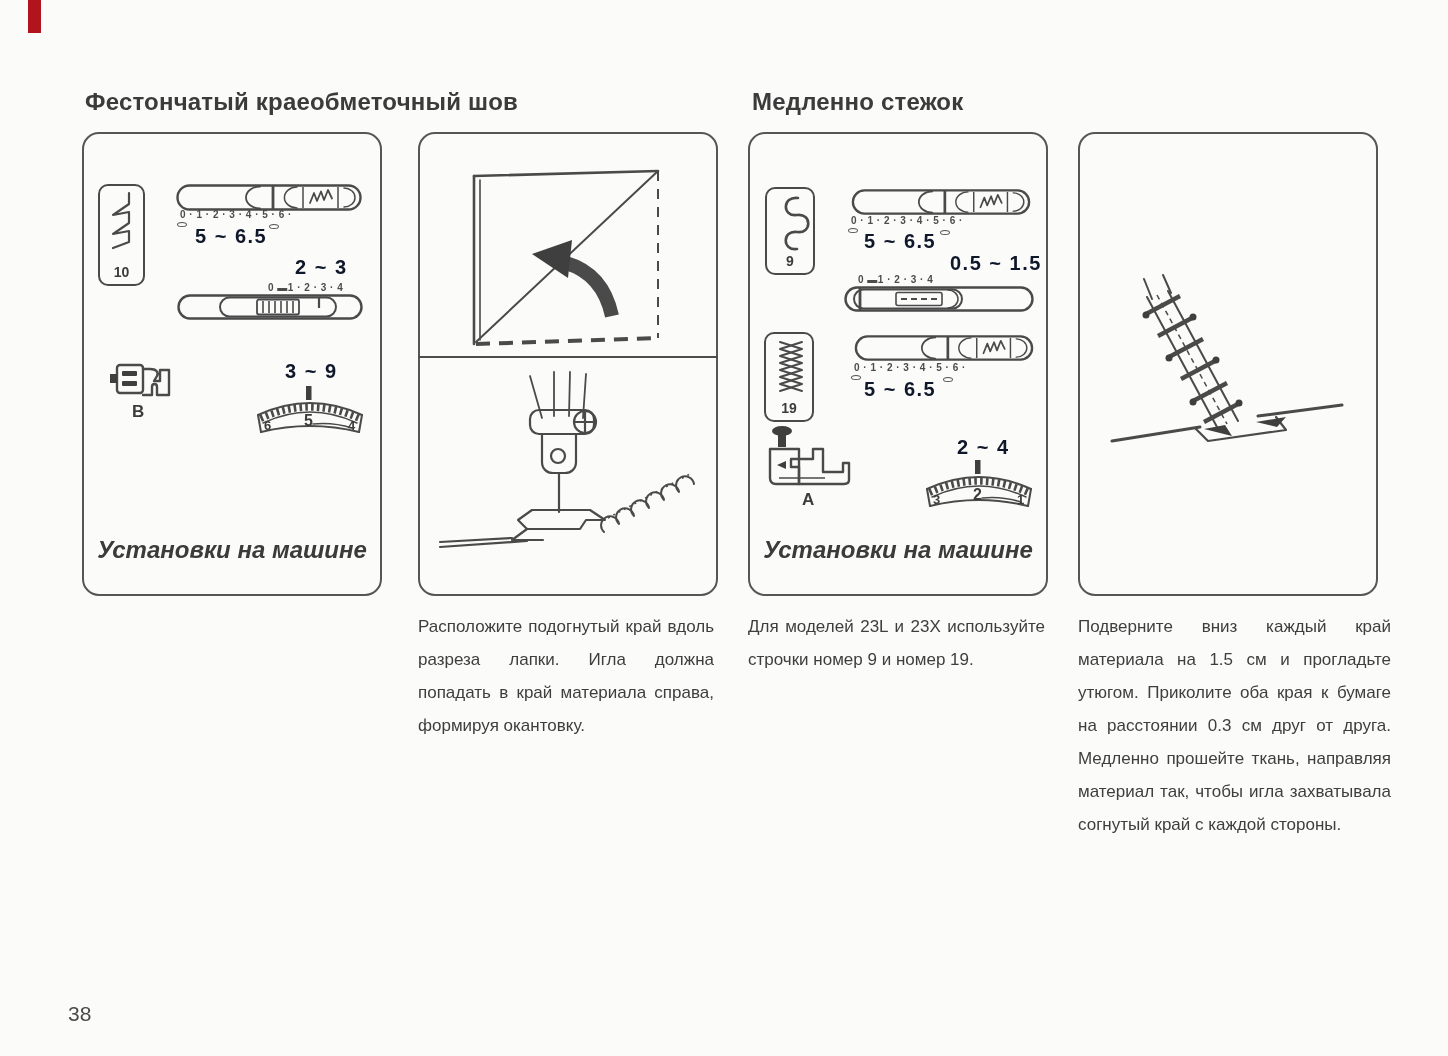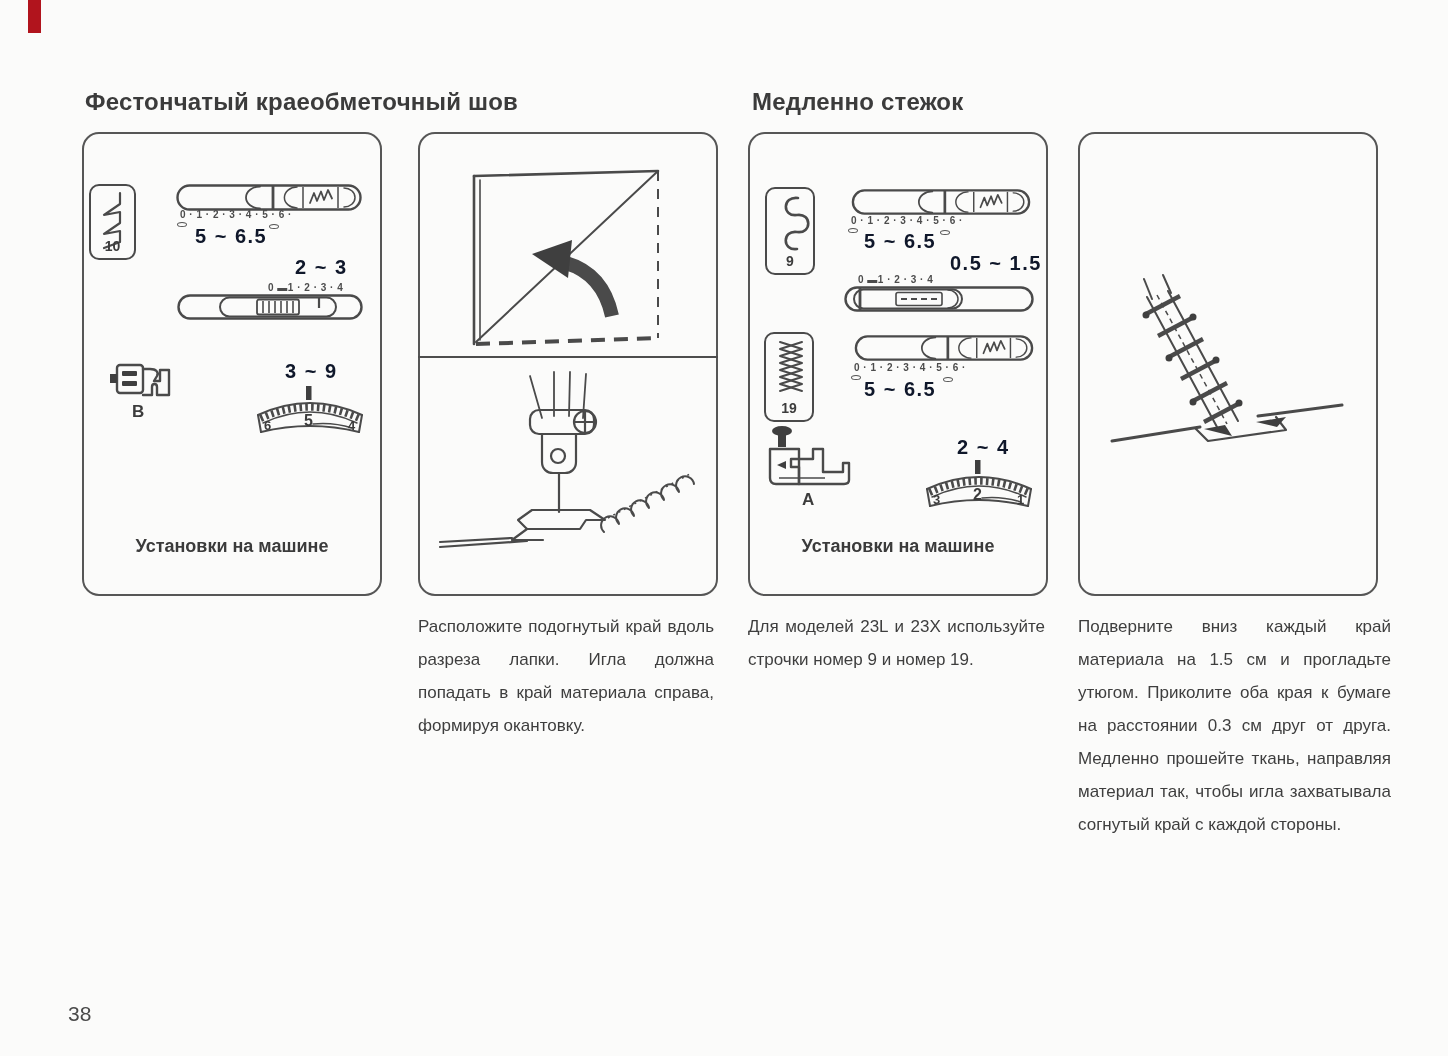--- a/index.html
+++ b/index.html
@@ -6,21 +6,21 @@
   html,body { width:1448px; height:1056px; }
   body { background:#fbfbfa; font-family:"Liberation Sans", sans-serif; color:#3e3e3e; position:relative; overflow:hidden; }
   .abs { position:absolute; }
   .hd { position:absolute; font-size:24px; font-weight:bold; color:#3b3b3b; letter-spacing:0.2px; }
   .panel { position:absolute; top:132px; width:300px; height:464px; border:2px solid #565656; border-radius:17px; background:#fbfbfa; }
   .chip { position:absolute; border:2.5px solid #4a4a4a; border-radius:10px; }
   .chip-num { position:absolute; bottom:4px; left:0; right:0; text-align:center; font-size:14px; font-weight:bold; color:#3c3c3c; }
   .val { position:absolute; font-size:20px; font-weight:bold; color:#0f172a; letter-spacing:1.5px; white-space:nowrap; }
   .scale { position:absolute; font-size:10px; font-weight:bold; color:#4c4c4c; letter-spacing:0.5px; white-space:nowrap; }
   .oval { position:absolute; width:10px; height:5px; border:1.5px solid #555; border-radius:50%; }
-  .cap { position:absolute; left:0; right:0; top:402px; text-align:center; font-size:18px; font-weight:bold; color:#3b3b3b; }
+  .cap { position:absolute; left:0; right:0; top:402px; text-align:center; font-size:24px; font-weight:bold; color:#3b3b3b;font-style:italic; }
   .foot-label { position:absolute; font-size:17px; font-weight:bold; color:#3c3c3c; }
   .txt { position:absolute; top:610px; font-size:17px; line-height:33px; color:#3e3e3e; text-align:justify; text-align-last:left; }
   .txt p { margin:0; }
   .pagenum { position:absolute; left:68px; top:1002px; font-size:21px; color:#4a4a4a; }
   .divider { position:absolute; left:-2px; right:-2px; height:0; border-top:2px solid #4d4d4d; }
   .corner-mark { position:absolute; left:28px; top:0; width:13px; height:33px; background:#b1141d; }
   svg.draw { position:absolute; overflow:visible; }
   .ink { stroke:#4a4a4a; fill:none; stroke-linecap:round; stroke-linejoin:round; }
   .ink-sq { stroke:#4a4a4a; fill:none; stroke-linecap:butt; }
   .fill { fill:#3f3f3f; stroke:none; }
@@ -32,21 +32,21 @@
 
 <div class="abs" style="left:0;top:0;width:1448px;height:1056px;">
 
   <div class="corner-mark"></div>
 
   <div class="hd" style="left:85px;top:88px;">Фестончатый краеобметочный шов</div>
   <div class="hd" style="left:752px;top:88px;">Медленно стежок</div>
 
   <section class="panel" style="left:82px;">
 
-    <div class="chip" style="left:5px;top:50px;width:47px;height:76px;">
+    <div class="chip" style="left:14px;top:50px;width:47px;height:102px;">
       <svg class="draw" style="left:0;top:2px;width:43px;height:62px;" viewBox="0 0 43 62">
         <polyline class="ink" stroke-width="2.2" points="29,5 29,16 13,27 29,24 29,35 13,46 29,43 29,54 13,60"></polyline>
       </svg>
       <div class="chip-num">10</div>
     </div>
 
     <svg class="draw" style="left:92px;top:50px;width:186px;height:27px;" viewBox="0 0 186 27">
       <rect class="ink" stroke-width="2.4" x="1.5" y="1.5" width="183" height="24" rx="12"></rect>
       <path class="ink" stroke-width="1.8" d="M84,2.5 a14,11 0 0 0 0,22"></path>
       <line class="ink-sq" stroke-width="2.8" x1="97" y1="2" x2="97" y2="25"></line>

